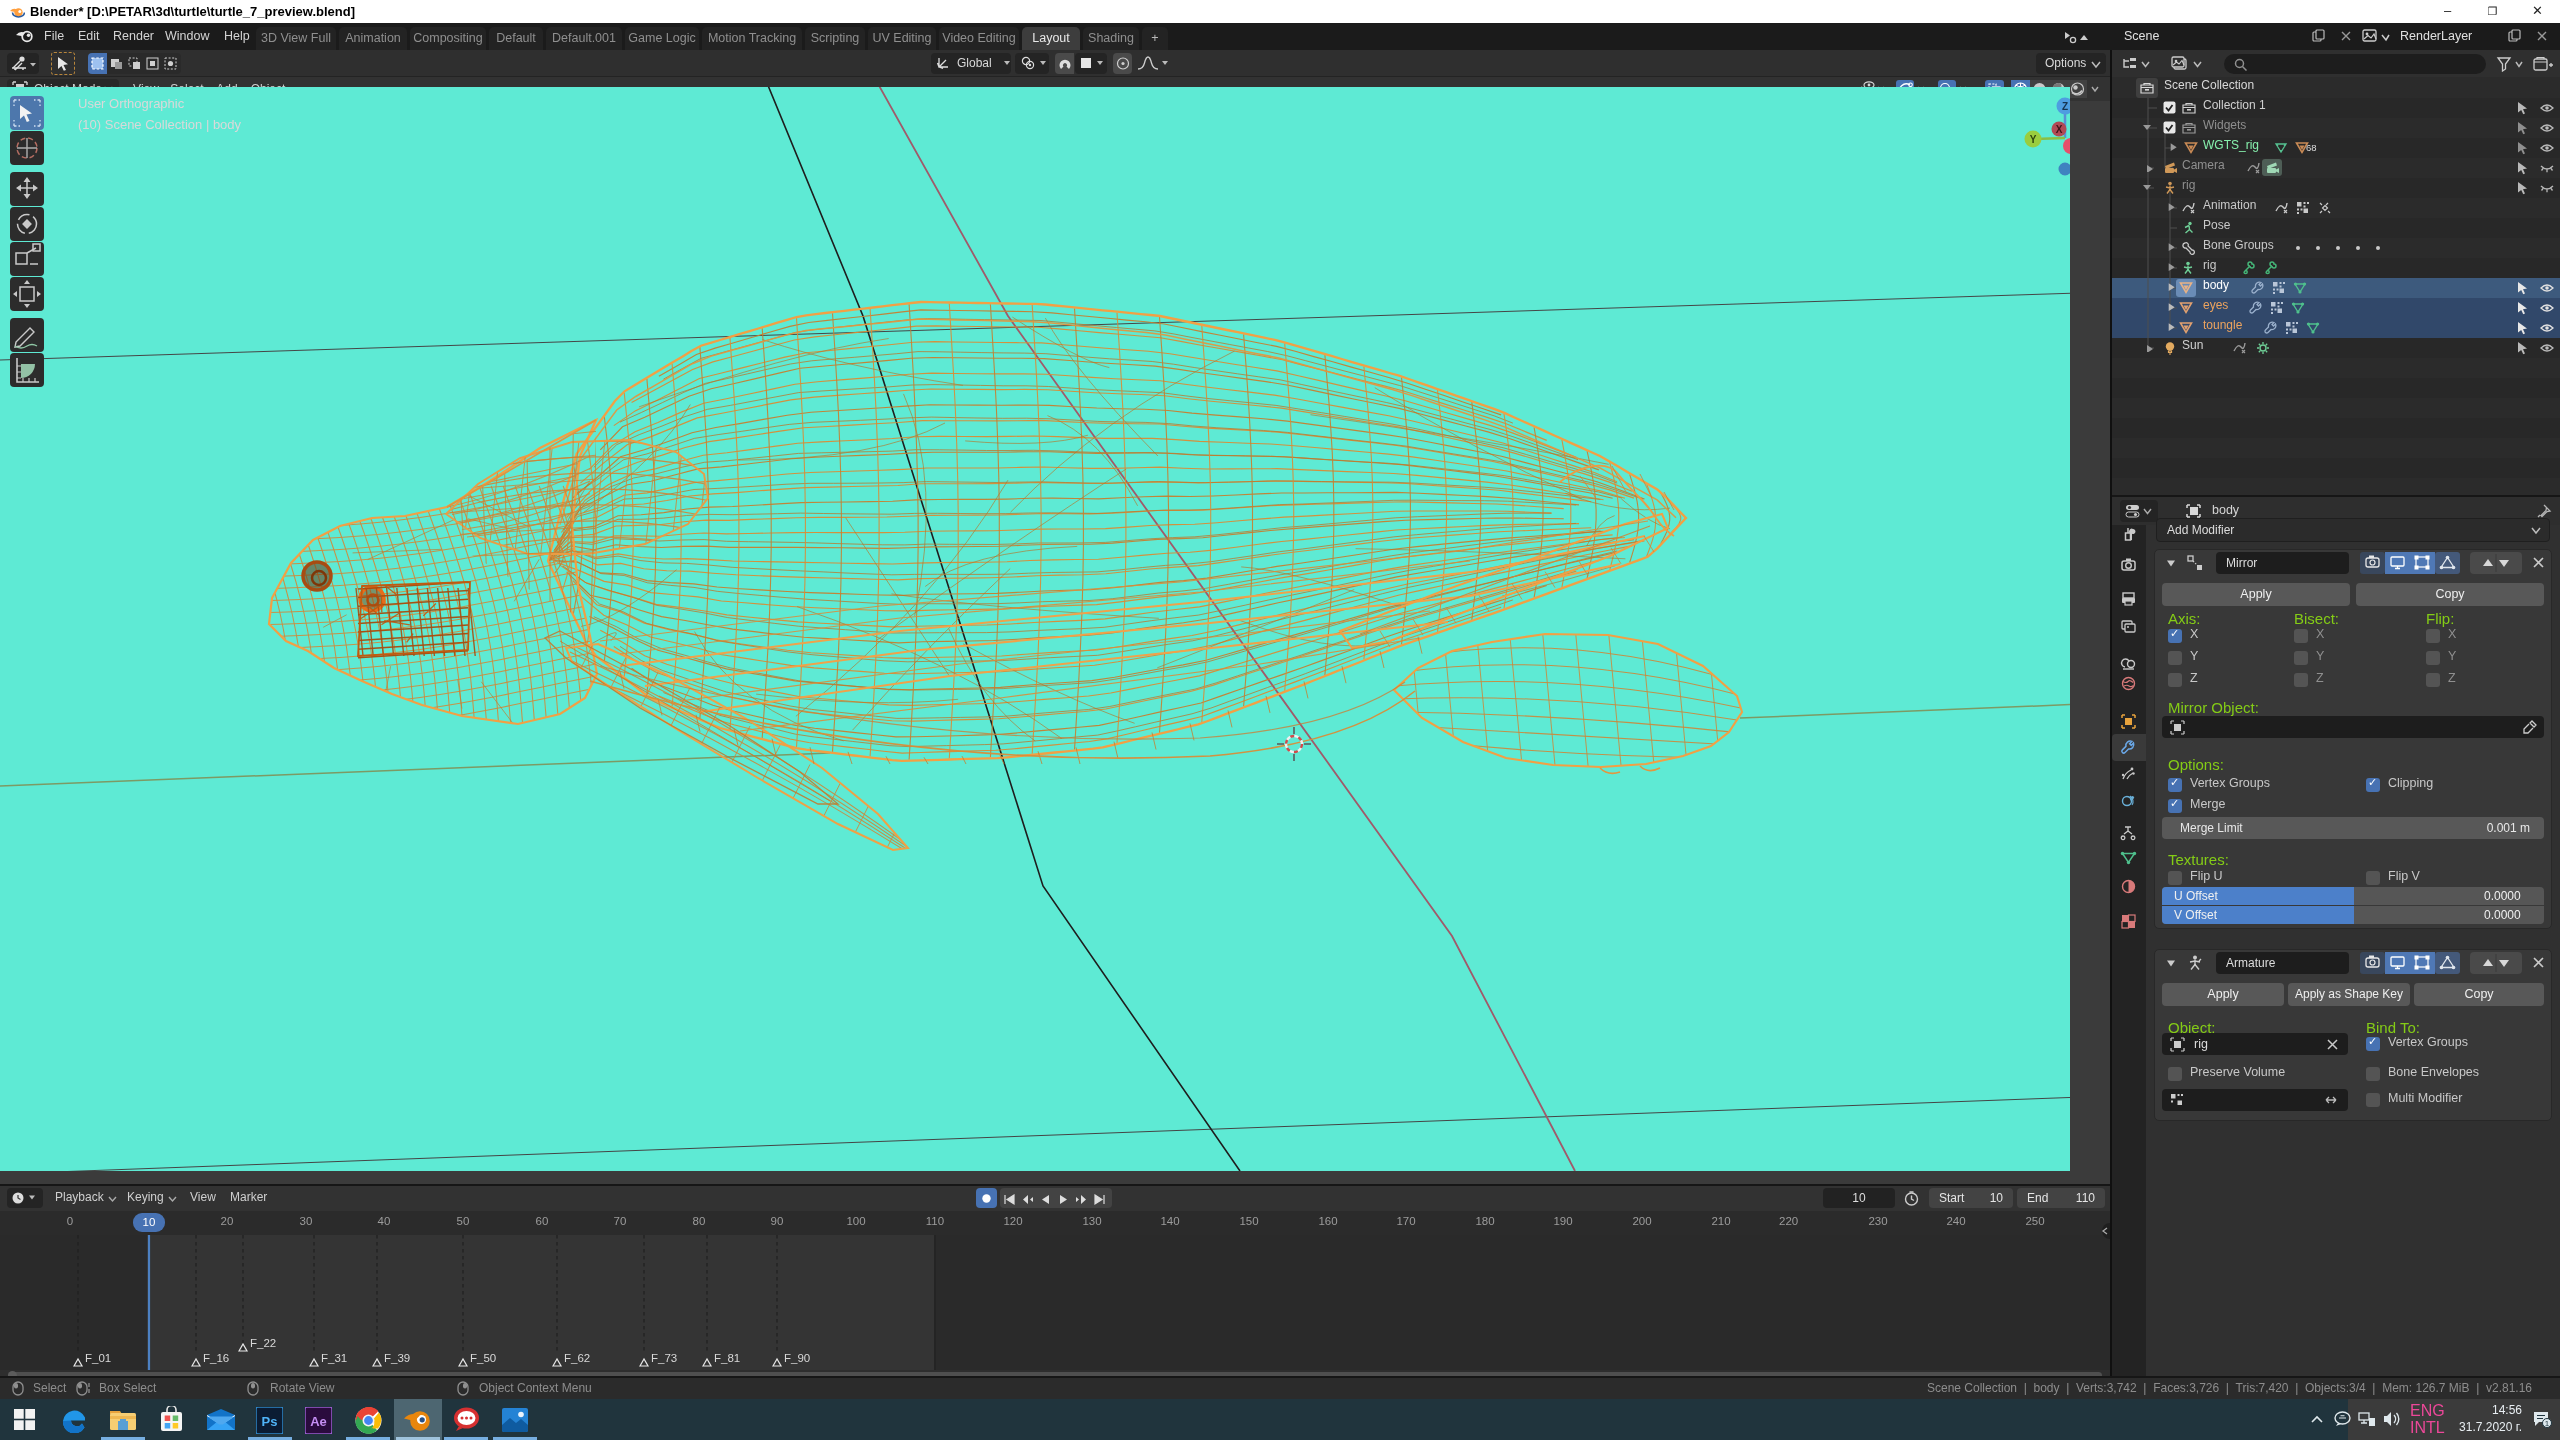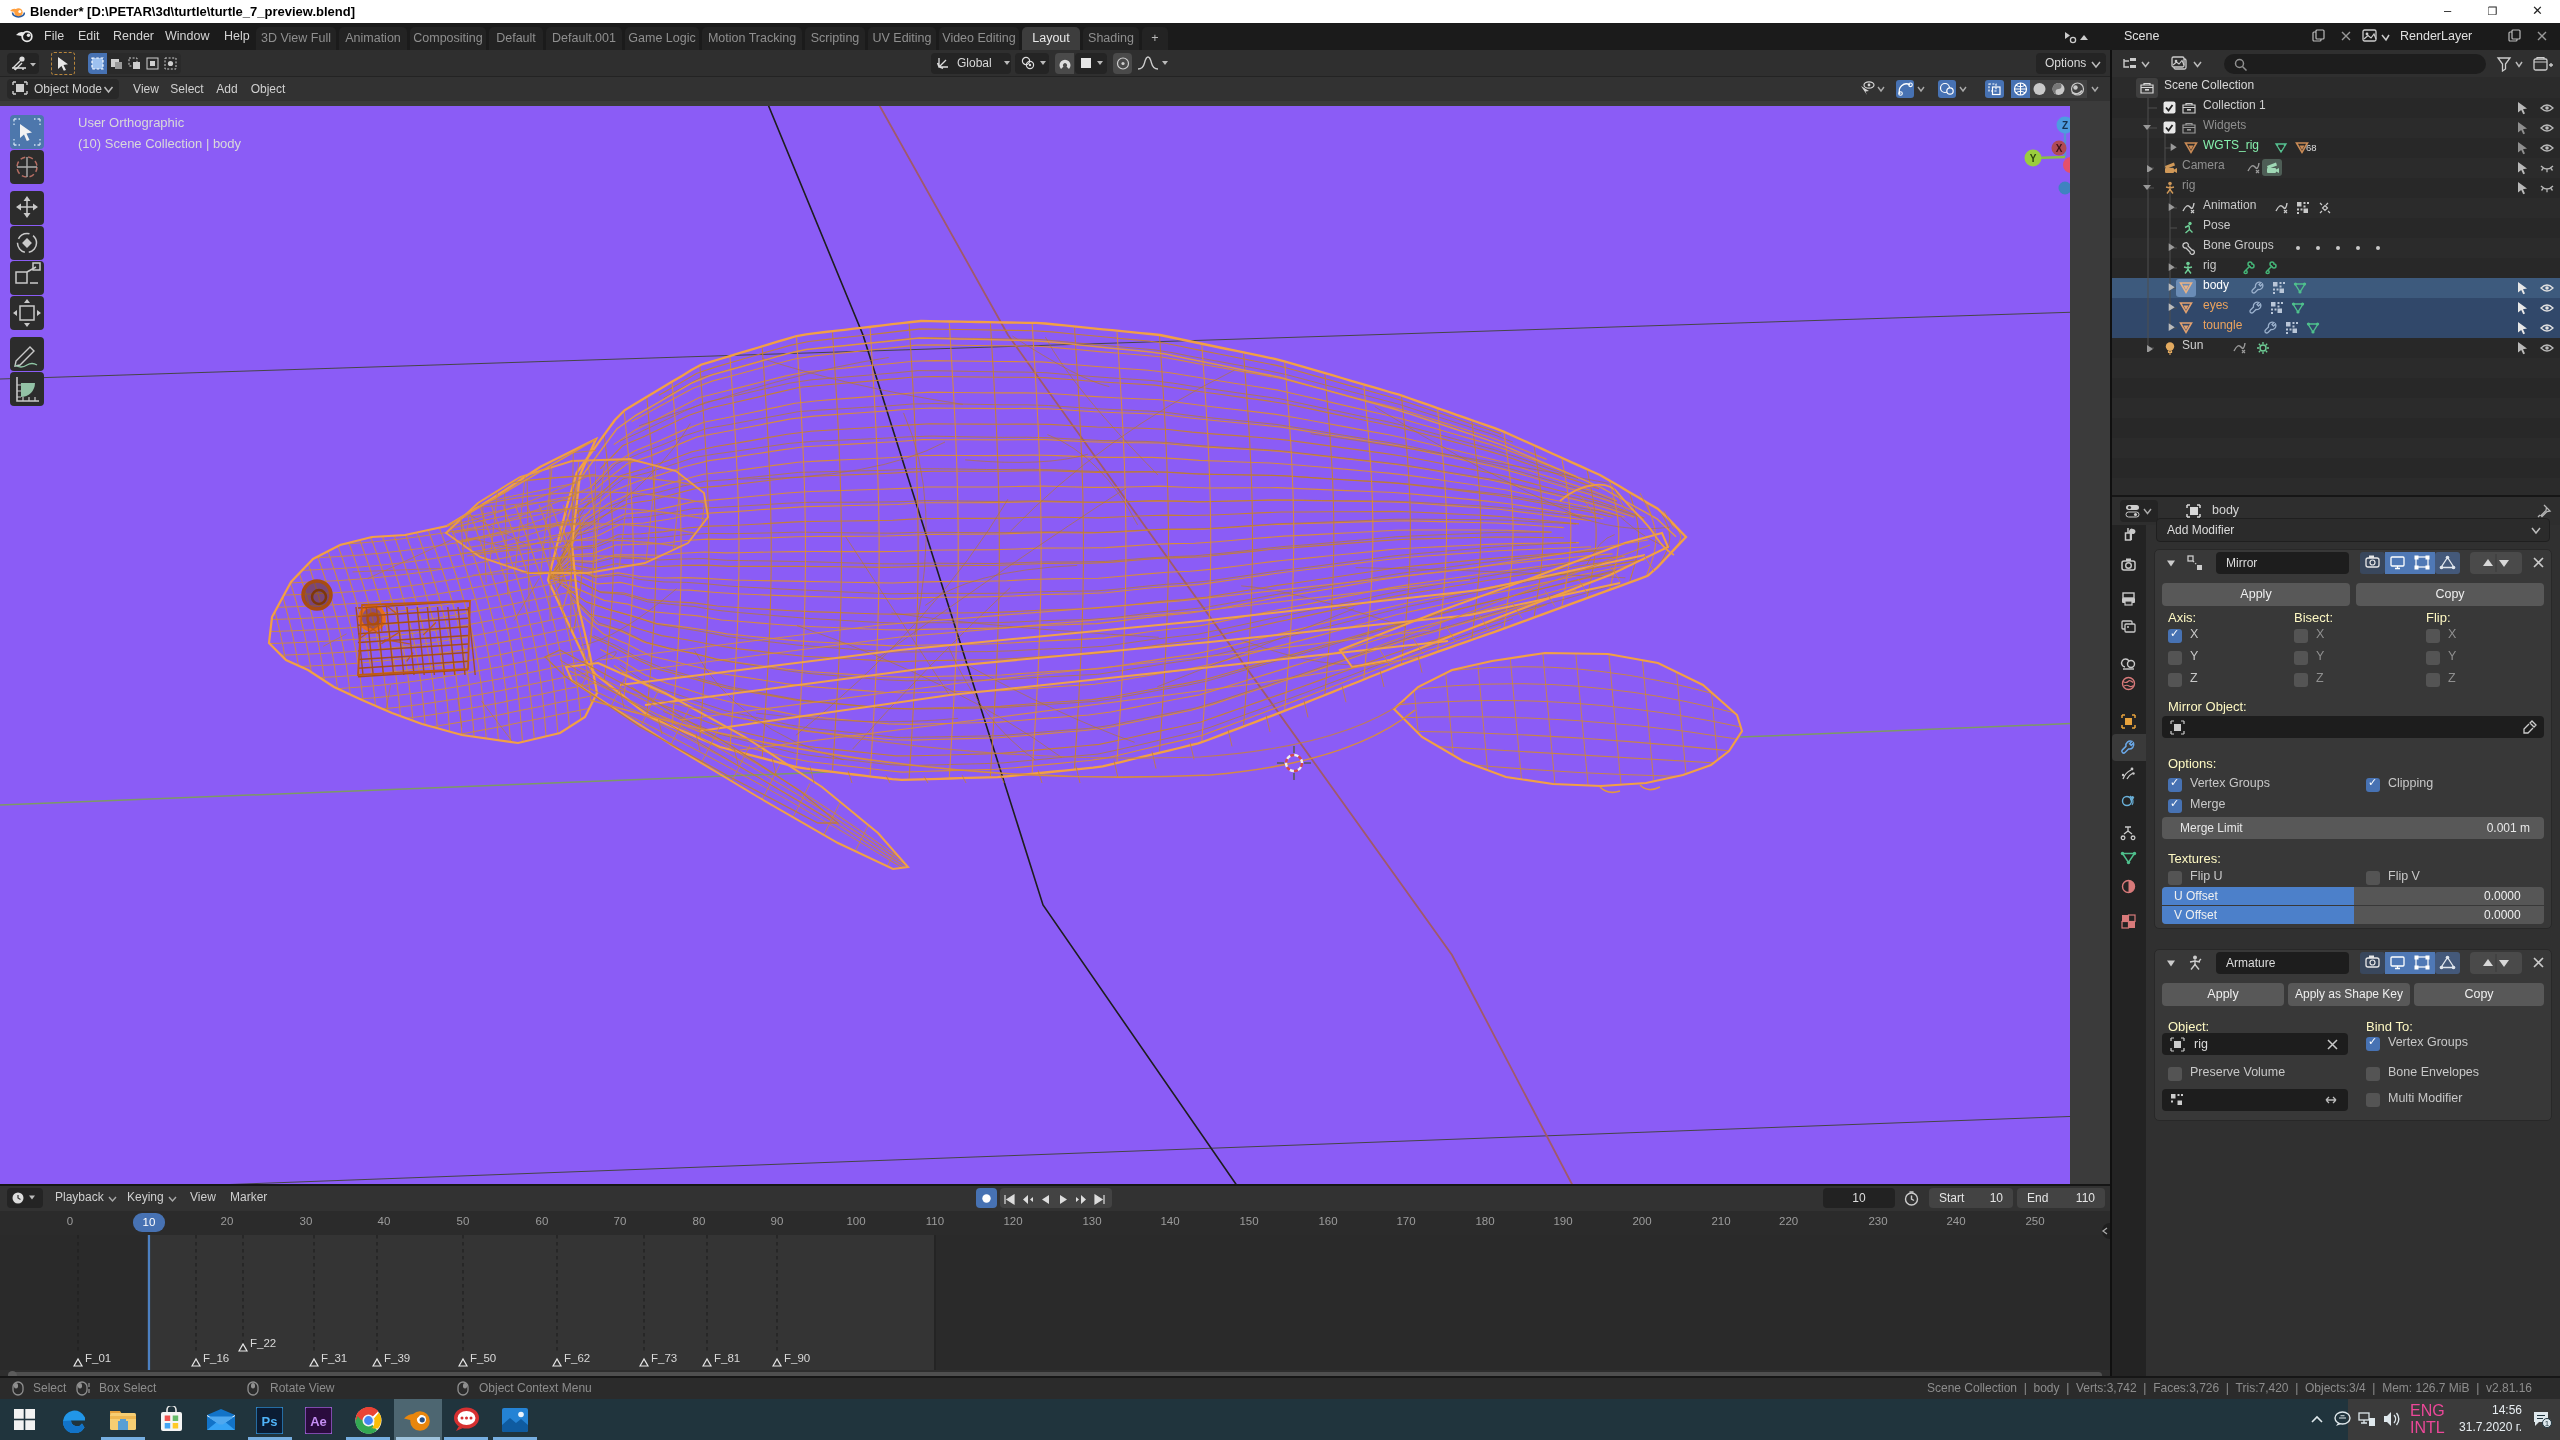--- a/index.html
+++ b/index.html
@@ -21,21 +21,21 @@
 
 #toolrow { left:0; top:50px; width:2110px; height:27px; background:#2f2f2f; border-bottom:1px solid #232323;}
 #outlhead { left:2112px; top:50px; width:448px; height:27px; background:#2f2f2f; }
 .btn-dark { background:#242424; border-radius:4px; color:#d8d8d8; }
 
 #vphead { left:0; top:77px; width:2110px; height:24px; background:#323232; }
 .vbtn { position:absolute; top:2px; height:20px; background:#282828; border-radius:4px; color:#cfcfcf;
   font-size:12px; line-height:20px; text-align:center; }
 .vtxt { position:absolute; top:2px; height:20px; color:#d0d0d0; font-size:12px; line-height:20px; text-align:center; border-radius:4px;}
 
-#viewport { left:0; top:106px; width:2070px; height:1084px; background:#8b5cf6; overflow:hidden; }
+#viewport { left:0; top:87px; width:2070px; height:1084px; background:#5eead4; overflow:hidden; }
 
 #timeline { left:0; top:1185px; width:2110px; height:193px; background:#2e2e2e; }
 #tl-head { position:absolute; left:0; top:0; width:2110px; height:26px; background:#323232; color:#cfcfcf; font-size:12px; }
 #tl-ruler { position:absolute; left:0; top:26px; width:2110px; height:24px; background:#2b2b2b; color:#9c9c9c; font-size:11.5px; }
 #tl-body { position:absolute; left:0; top:50px; width:2110px; height:135px; background:#2a2a2a; }
 #tl-inrange { position:absolute; left:147px; top:0; width:787px; height:135px; background:#343434; }
 
 #statusbar { left:0; top:1378px; width:2560px; height:21px; background:#2b2b2b; color:#8d8d8d; font-size:12px; line-height:21px; }
 
 #taskbar { left:0; top:1399px; width:2348px; height:41px; background:#20343d; }
@@ -43,21 +43,21 @@
 #outliner { left:2112px; top:77px; width:448px; height:420px; background:#2b2b2b; color:#c3c3c3; font-size:12px; }
 
 #props { left:2112px; top:497px; width:448px; height:881px; background:#303030; color:#cccccc; font-size:12px; }
 #ptabs { position:absolute; left:0; top:28px; width:34px; height:853px; background:#232323; }
 .chk { display:inline-block; width:14px; height:14px; border-radius:3px; background:#545454; vertical-align:-2px; }
 .chk.on { background:#4772b3; }
 .chk.on:after { content:"✓"; color:#fff; font-size:11px; position:relative; left:2px; top:-3px; display:inline-block; line-height:14px;}
 .slider { position:absolute; height:22px; background:#585858; border-radius:4px; color:#e8e8e8; font-size:12px; line-height:22px; }
 .field { position:absolute; height:22px; background:#1d1d1d; border-radius:4px; color:#dddddd; font-size:12px; line-height:22px; }
 .graybtn { position:absolute; height:23px; background:#585858; border-radius:4px; color:#eeeeee; font-size:12.5px; line-height:23px; text-align:center; }
-.lab { position:absolute; color:#fef9c3; font-size:13px; }
+.lab { position:absolute; color:#84cc16; font-size:15px; }
 svg { display:block; }
 </style>
 </head>
 <body>
 <div id="root">
 
 <div id="titlebar" class="abs">
   <svg class="abs" style="left:9px;top:4px" width="16" height="16" viewBox="0 0 16 16">
     <circle cx="9.5" cy="8.5" r="4.2" fill="#ff9f3e"></circle>
     <circle cx="10.8" cy="7.6" r="1.5" fill="#fff"></circle>

